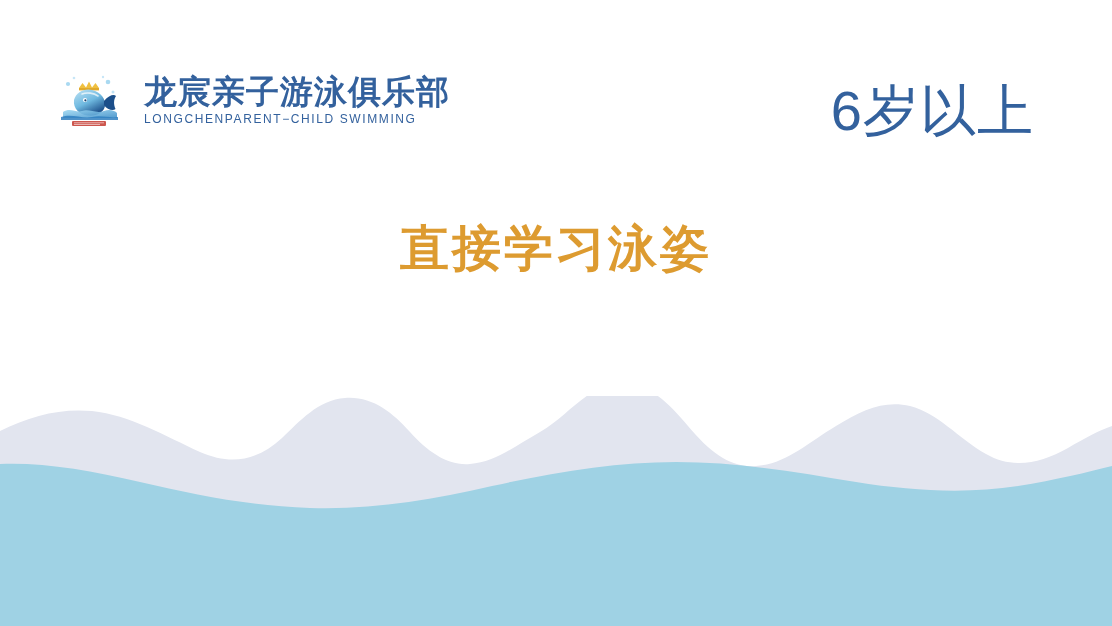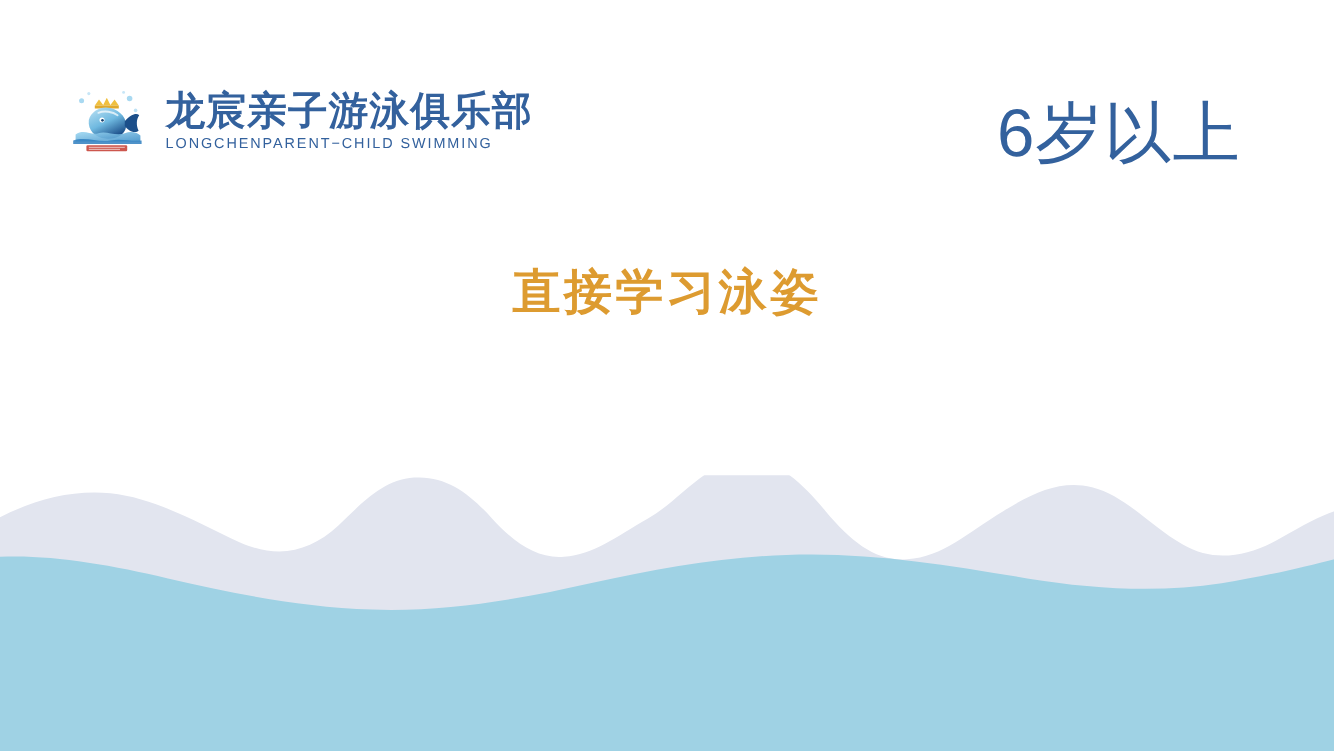--- a/index.html
+++ b/index.html
@@ -26,21 +26,21 @@
     left: 0;
     width: 1112px;
     height: 170px;
   }
   .brand {
     position: absolute;
     left: 58px;
     top: 68px;
     display: flex;
     align-items: center;
-    gap: 18px;
+    gap: 24px;
   }
   .brand-mark {
     width: 62px;
     height: 62px;
     flex: 0 0 62px;
     position: relative;
   }
   .brand-text {
     display: flex;
     flex-direction: column;
@@ -86,21 +86,21 @@
     font-size: 86px;
     font-weight: bold;
     color: #33619d;
     letter-spacing: 6px;
     line-height: 1.05;
     margin: 0;
     white-space: nowrap;
   }
   .sub-title {
     margin-top: 26px;
-    font-size: 40px;
+    font-size: 49px;
     font-weight: bold;
     color: #dd9b30;
     letter-spacing: 3px;
     line-height: 1.1;
     white-space: nowrap;
   }
 
   
   .waves {
     position: absolute;

